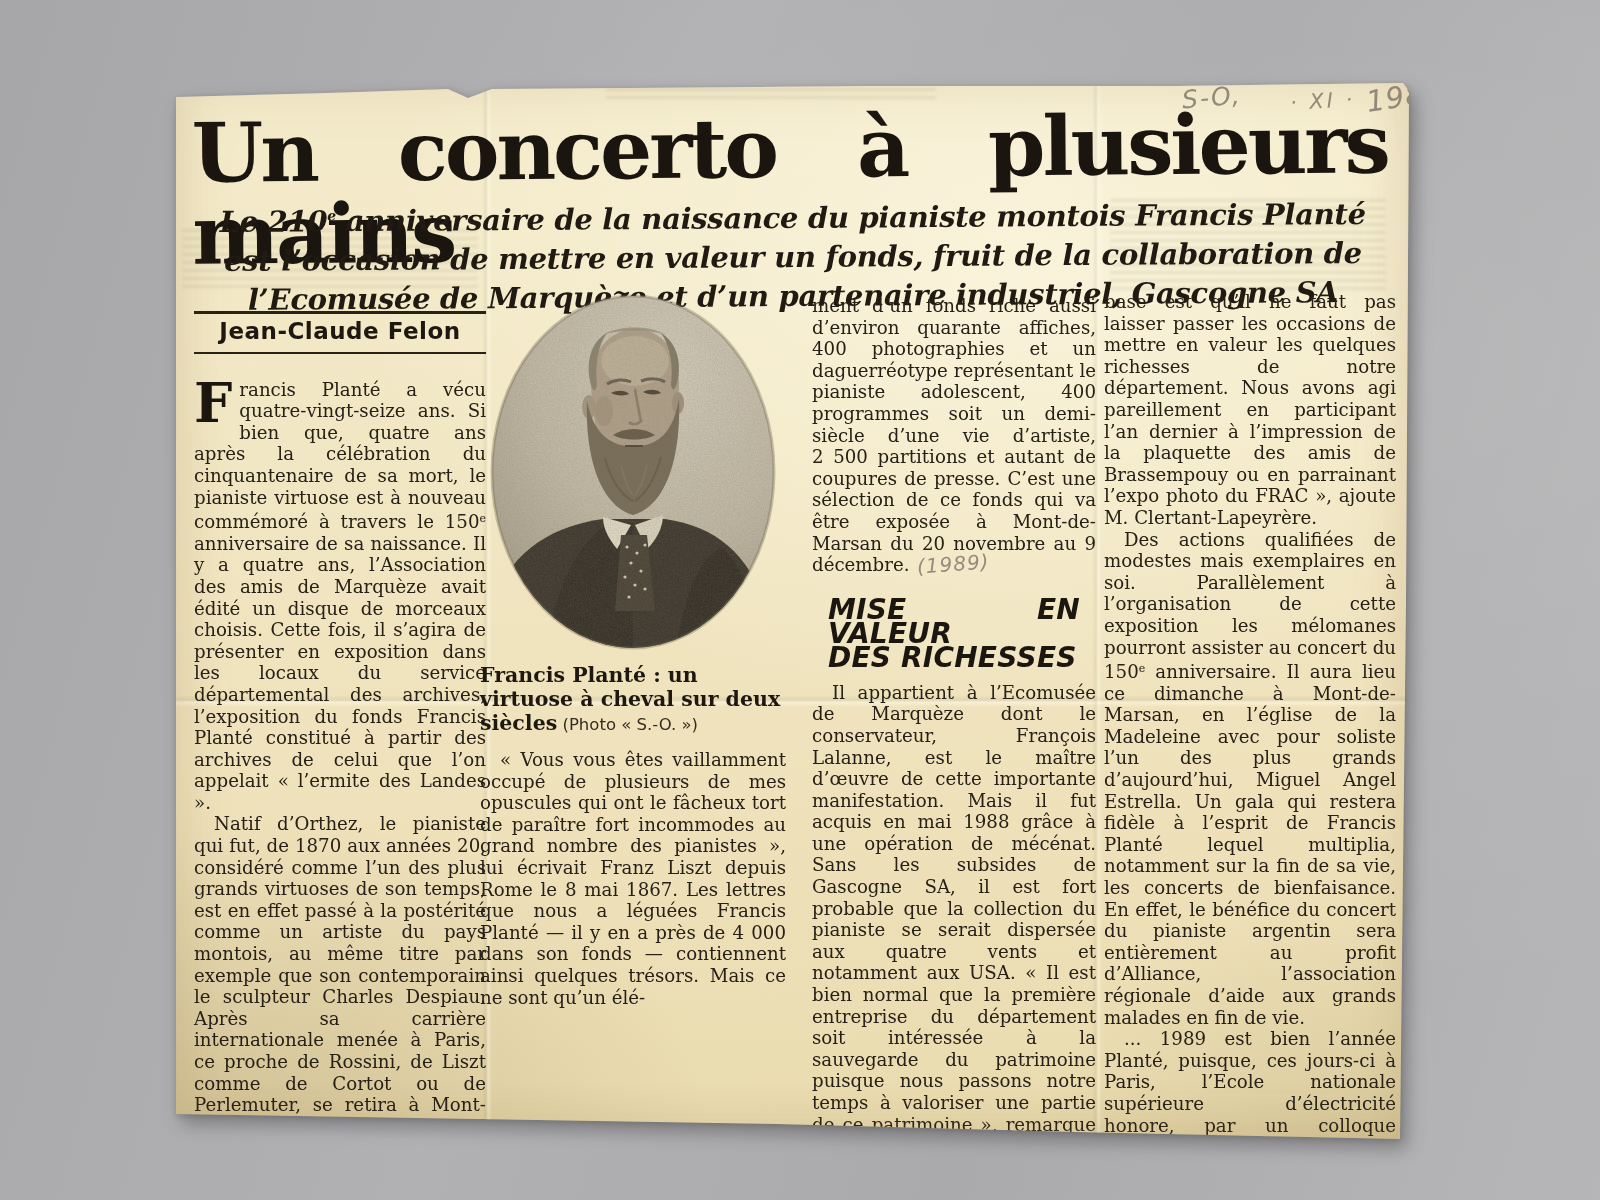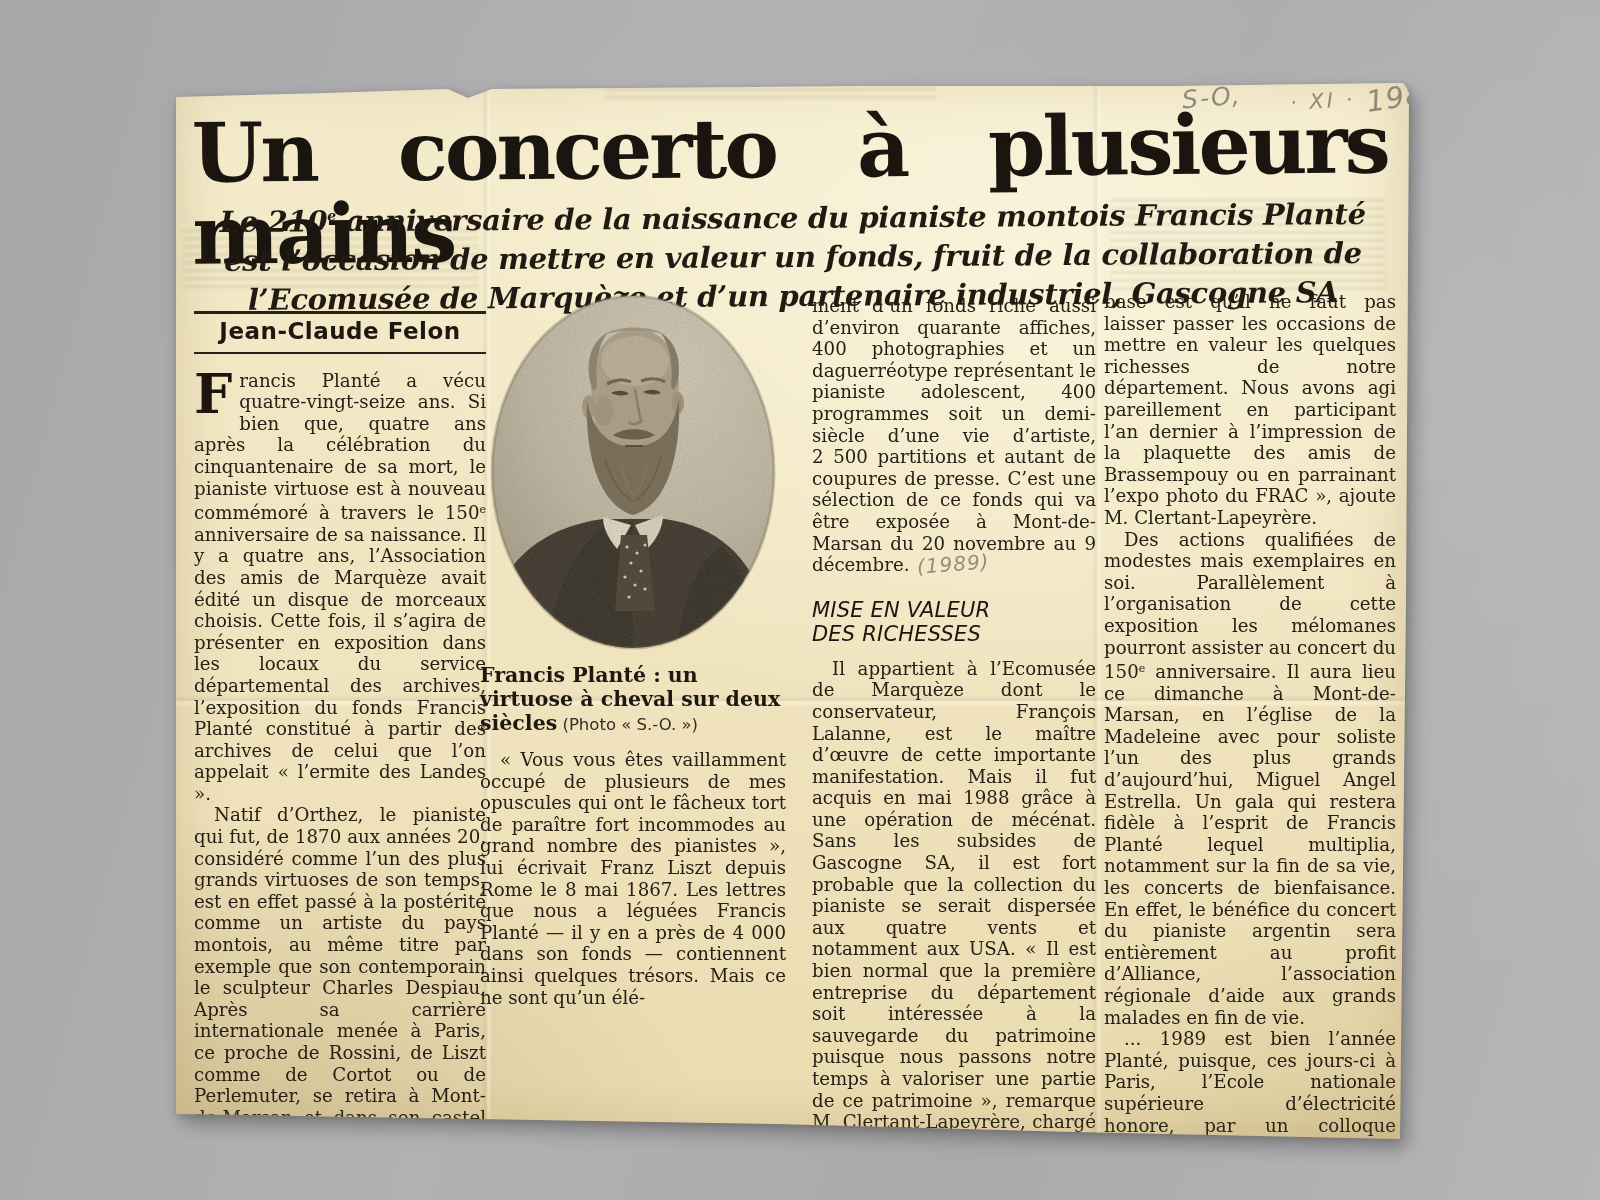--- a/index.html
+++ b/index.html
@@ -49,31 +49,31 @@
   .col1{left:18px;top:228px;width:292px;}
   .col2{left:304px;top:206px;width:306px;}
   .col3{left:636px;top:212px;width:284px;}
   .col4{left:928px;top:208px;width:292px;}
   .body{margin:0;text-indent:20px;hyphens:auto;-webkit-hyphens:auto;}
   .nofirst{text-indent:0;}
   .ord{font-size:11px;vertical-align:6px;}
 
   .byline-box{
     border-top:3px solid #272116;border-bottom:2px solid #272116;
-    padding:7px 0 9px;margin-bottom:16px;text-align:center;
+    padding:7px 0 9px;margin-bottom:25px;text-align:center;
     font-family:"DejaVu Sans","Liberation Sans",sans-serif;font-weight:700;
     font-size:23px;letter-spacing:0.5px;color:#1e1810;
   }
   .dropcap{float:left;font-weight:700;font-size:54px;line-height:42px;padding:3px 7px 0 0;color:#1b1510;}
 
   .photo{width:296px;height:366px;margin:0 auto 8px;}
   .caption{margin:2px 0 12px;font-weight:700;font-size:20.5px;line-height:24px;text-align:left;color:#1e1810;text-indent:0;}
   .cap-credit{font-family:"DejaVu Sans","Liberation Sans",sans-serif;font-weight:400;font-size:16.5px;color:#332c21;}
 
-  .subhead{margin:22px 0 12px;font-family:"DejaVu Sans","Liberation Sans",sans-serif;font-style:italic;font-weight:400;font-size:21px;line-height:24px;letter-spacing:0.2px;color:#1c1610;}
+  .subhead{margin:22px 16px 12px;font-family:"DejaVu Sans","Liberation Sans",sans-serif;font-style:italic;font-weight:700;font-size:28px;line-height:24px;letter-spacing:0.2px;color:#1c1610;}
 
   .pencil{position:absolute;font-family:"DejaVu Sans","Liberation Sans",sans-serif;font-style:italic;color:#8a8176;opacity:0.9;}
   .pencil-so{left:1006px;top:0;font-size:25px;transform:rotate(-5deg);letter-spacing:2px;}
   .pencil-month{left:1114px;top:6px;font-size:21px;transform:rotate(-3deg);letter-spacing:3px;}
   .pencil-year{left:1190px;top:-4px;font-size:29px;transform:rotate(-9deg);letter-spacing:1px;}
   .inline-year{position:static;display:inline-block;font-size:20px;transform:rotate(-4deg);margin-left:8px;color:#968c7e;letter-spacing:1px;font-family:"DejaVu Sans","Liberation Sans",sans-serif;font-style:italic;}
 </style>
 </head>
 <body>
 

